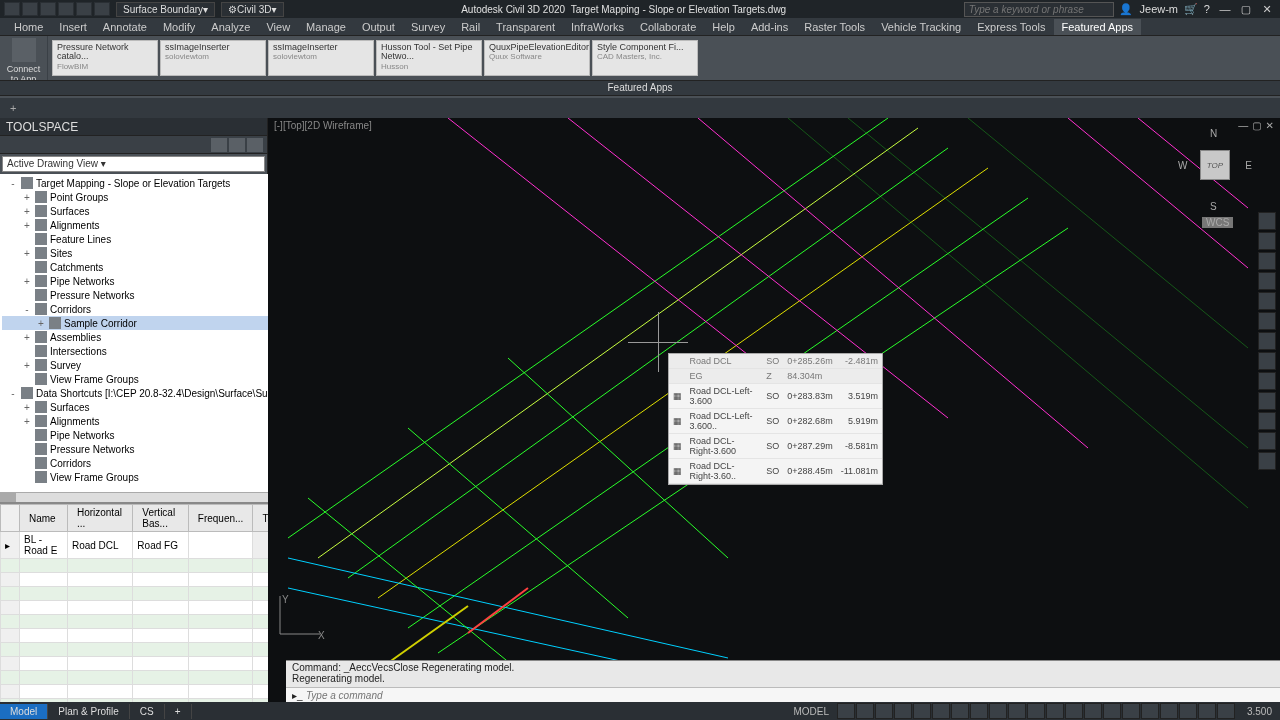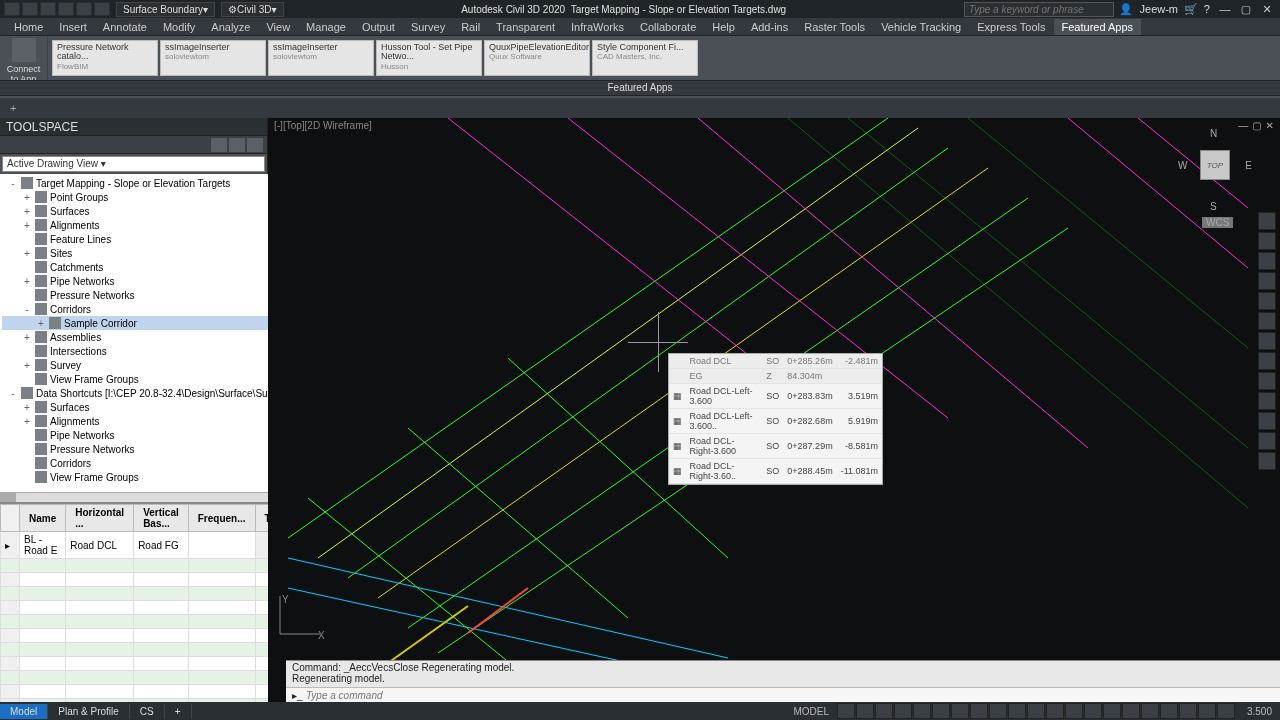--- a/index.html
+++ b/index.html
@@ -50,21 +50,21 @@
   .tree .node { display:flex; align-items:center; height:14px; white-space:nowrap; }
   .tree .exp { width:10px; text-align:center; color:#666; }
   .tree .nicon { width:12px; height:12px; background:#7a8086; margin:0 3px; }
   .tree .lbl.bold { font-weight:normal; }
   .tree .node.selected { background:#c0d4ee; }
   .tree-scroll { height:10px; background:#ddd; border-top:1px solid #aaa; display:flex; }
   .tree-scroll .thumb { width:16px; background:#aaa; }
 
   .grid { height:200px; background:#fff; color:#000; border-top:2px solid #888; }
   .grid table { width:100%; border-collapse:collapse; font-size:10px; }
-  .grid th { background:#e8e8e8; border:1px solid #bbb; padding:2px 9px; font-weight:bold; text-align:left; }
+  .grid th { background:#e8e8e8; border:1px solid #bbb; padding:2px 9px; font-weight:normal; text-align:left; }
   .grid td { border:1px solid #ddd; padding:2px 4px; height:14px; }
   .grid tr.alt td { background:#e6f2e6; }
   .grid .rowicon { width:16px; background:#f0f0f0; }
   .grid .ellips { text-align:center; background:#eee; width:16px; }
 
   
   .vtabs { width:18px; background:#3a4046; display:flex; flex-direction:column; }
   .vtab { writing-mode:vertical-rl; transform:rotate(180deg); font-size:10px; padding:18px 2px; text-align:center; border-bottom:1px solid #222; color:#ccc; }
 
   

